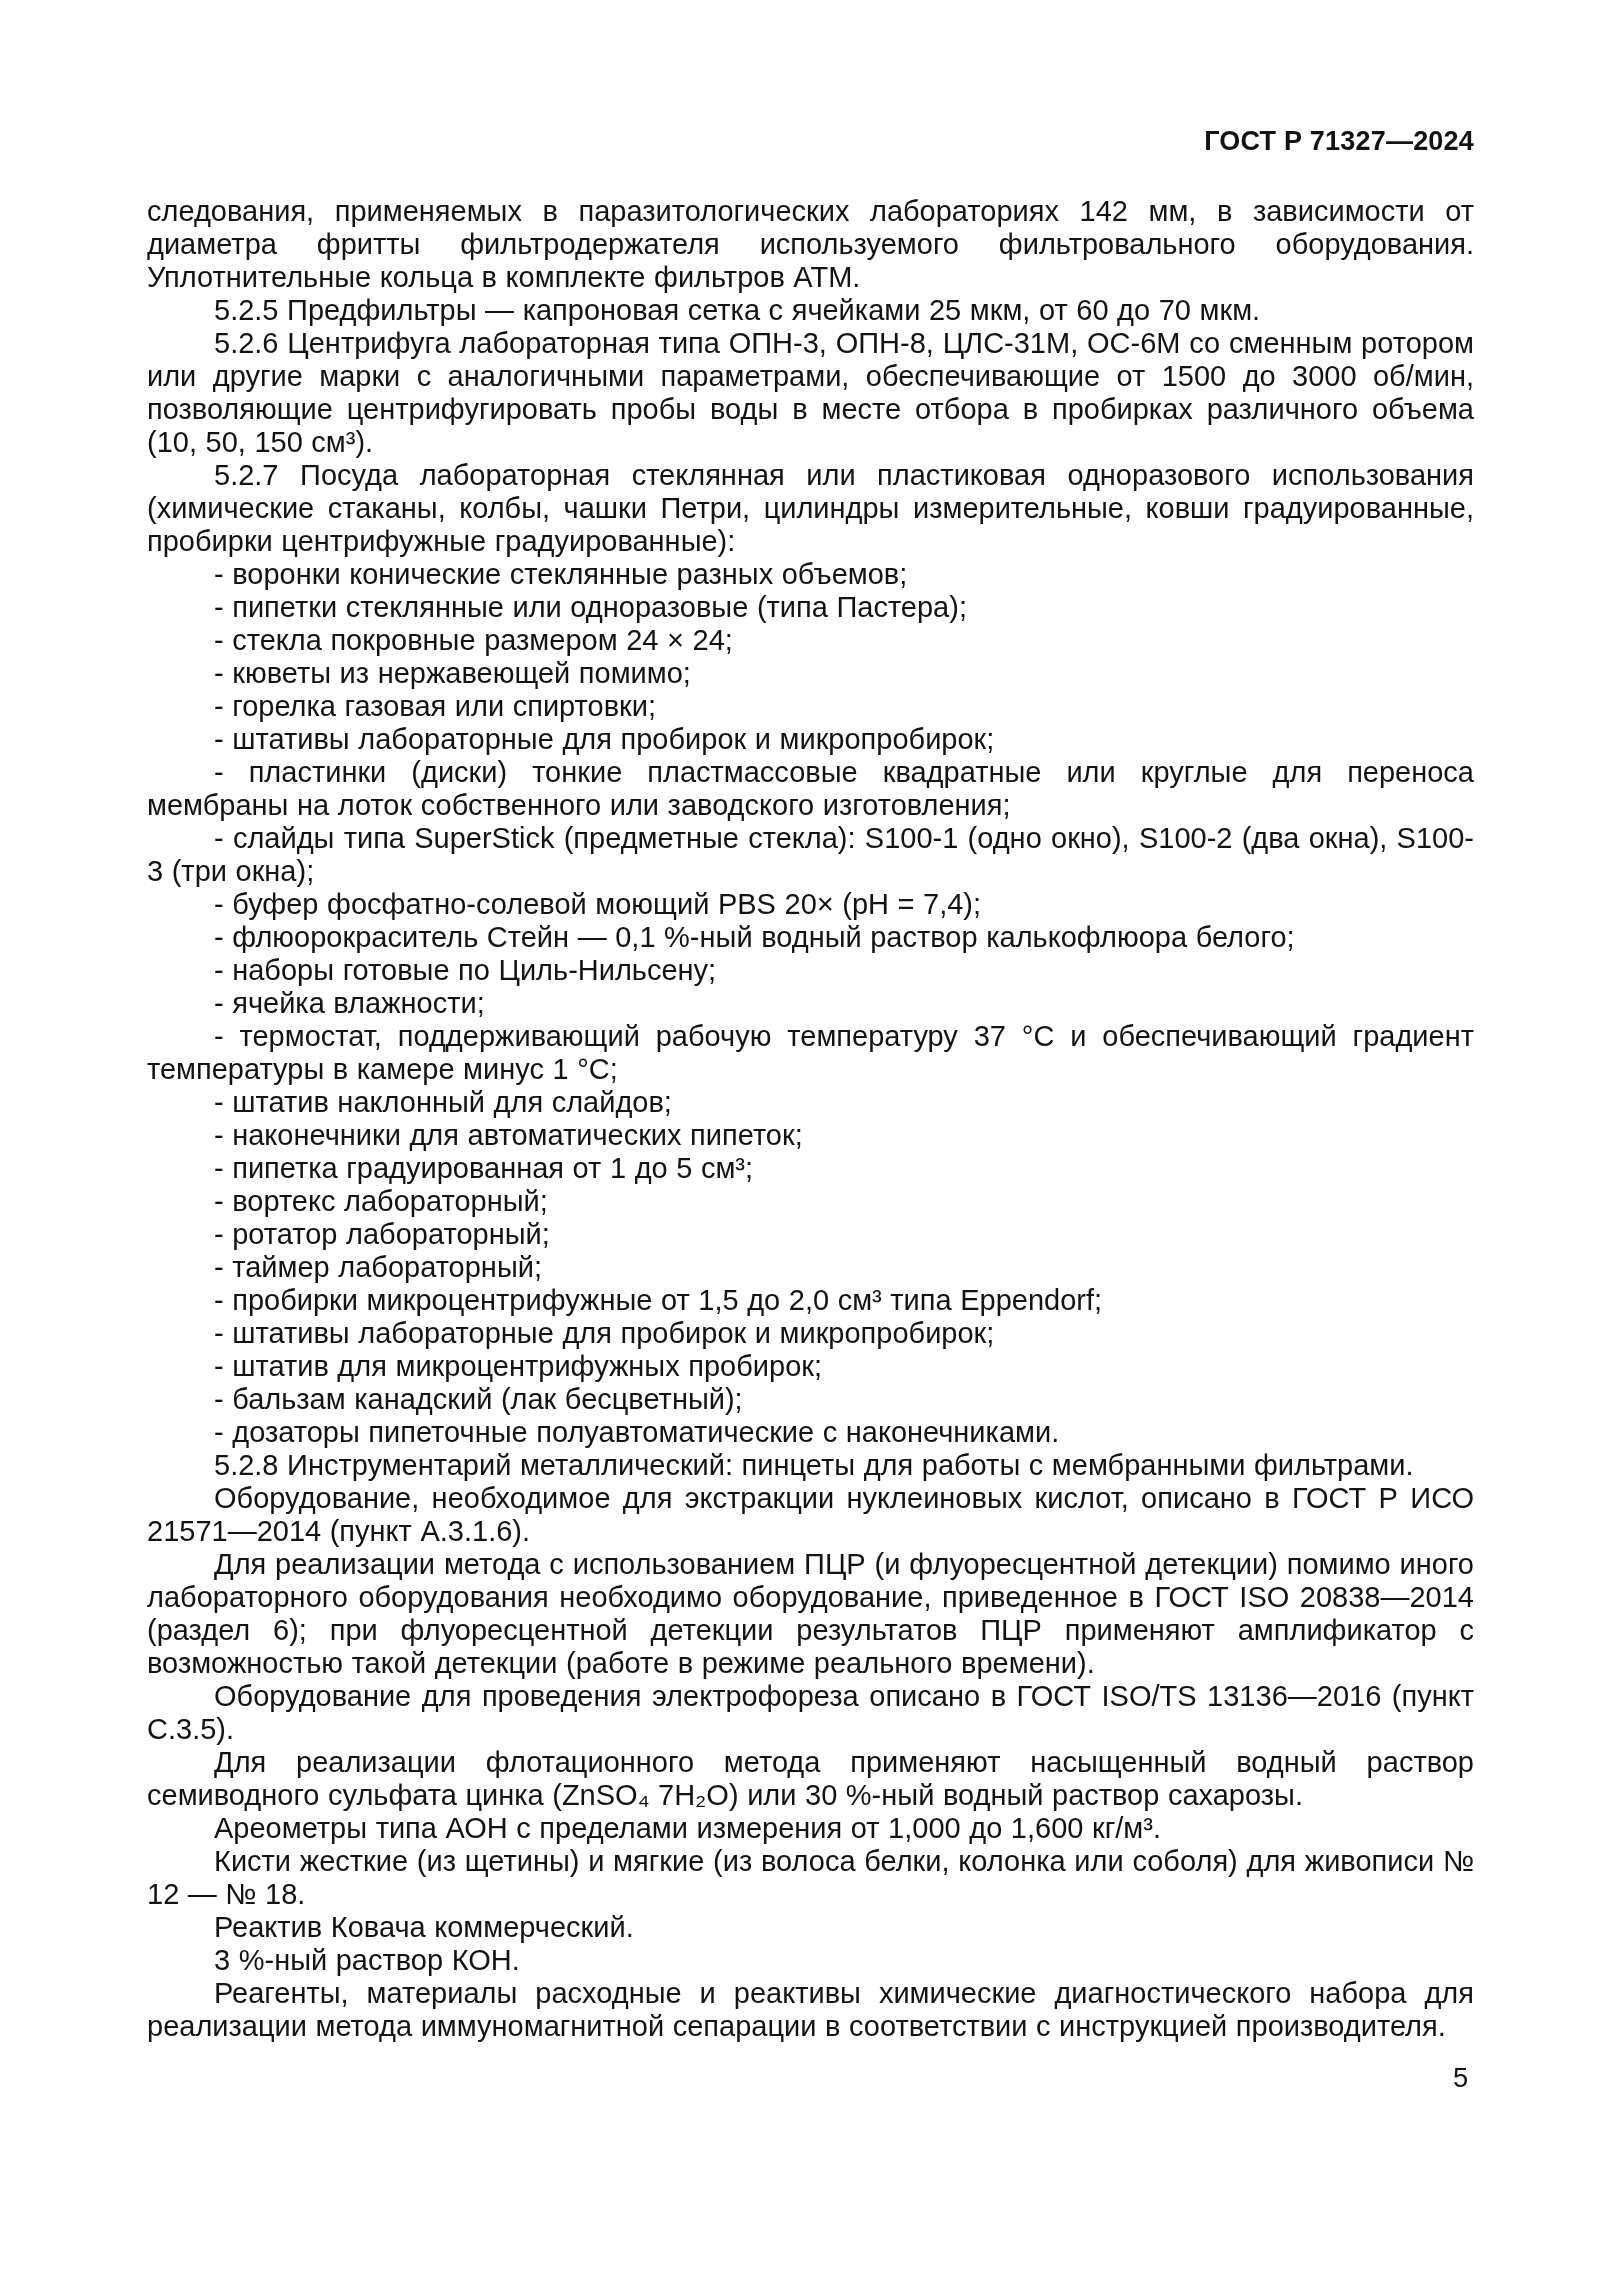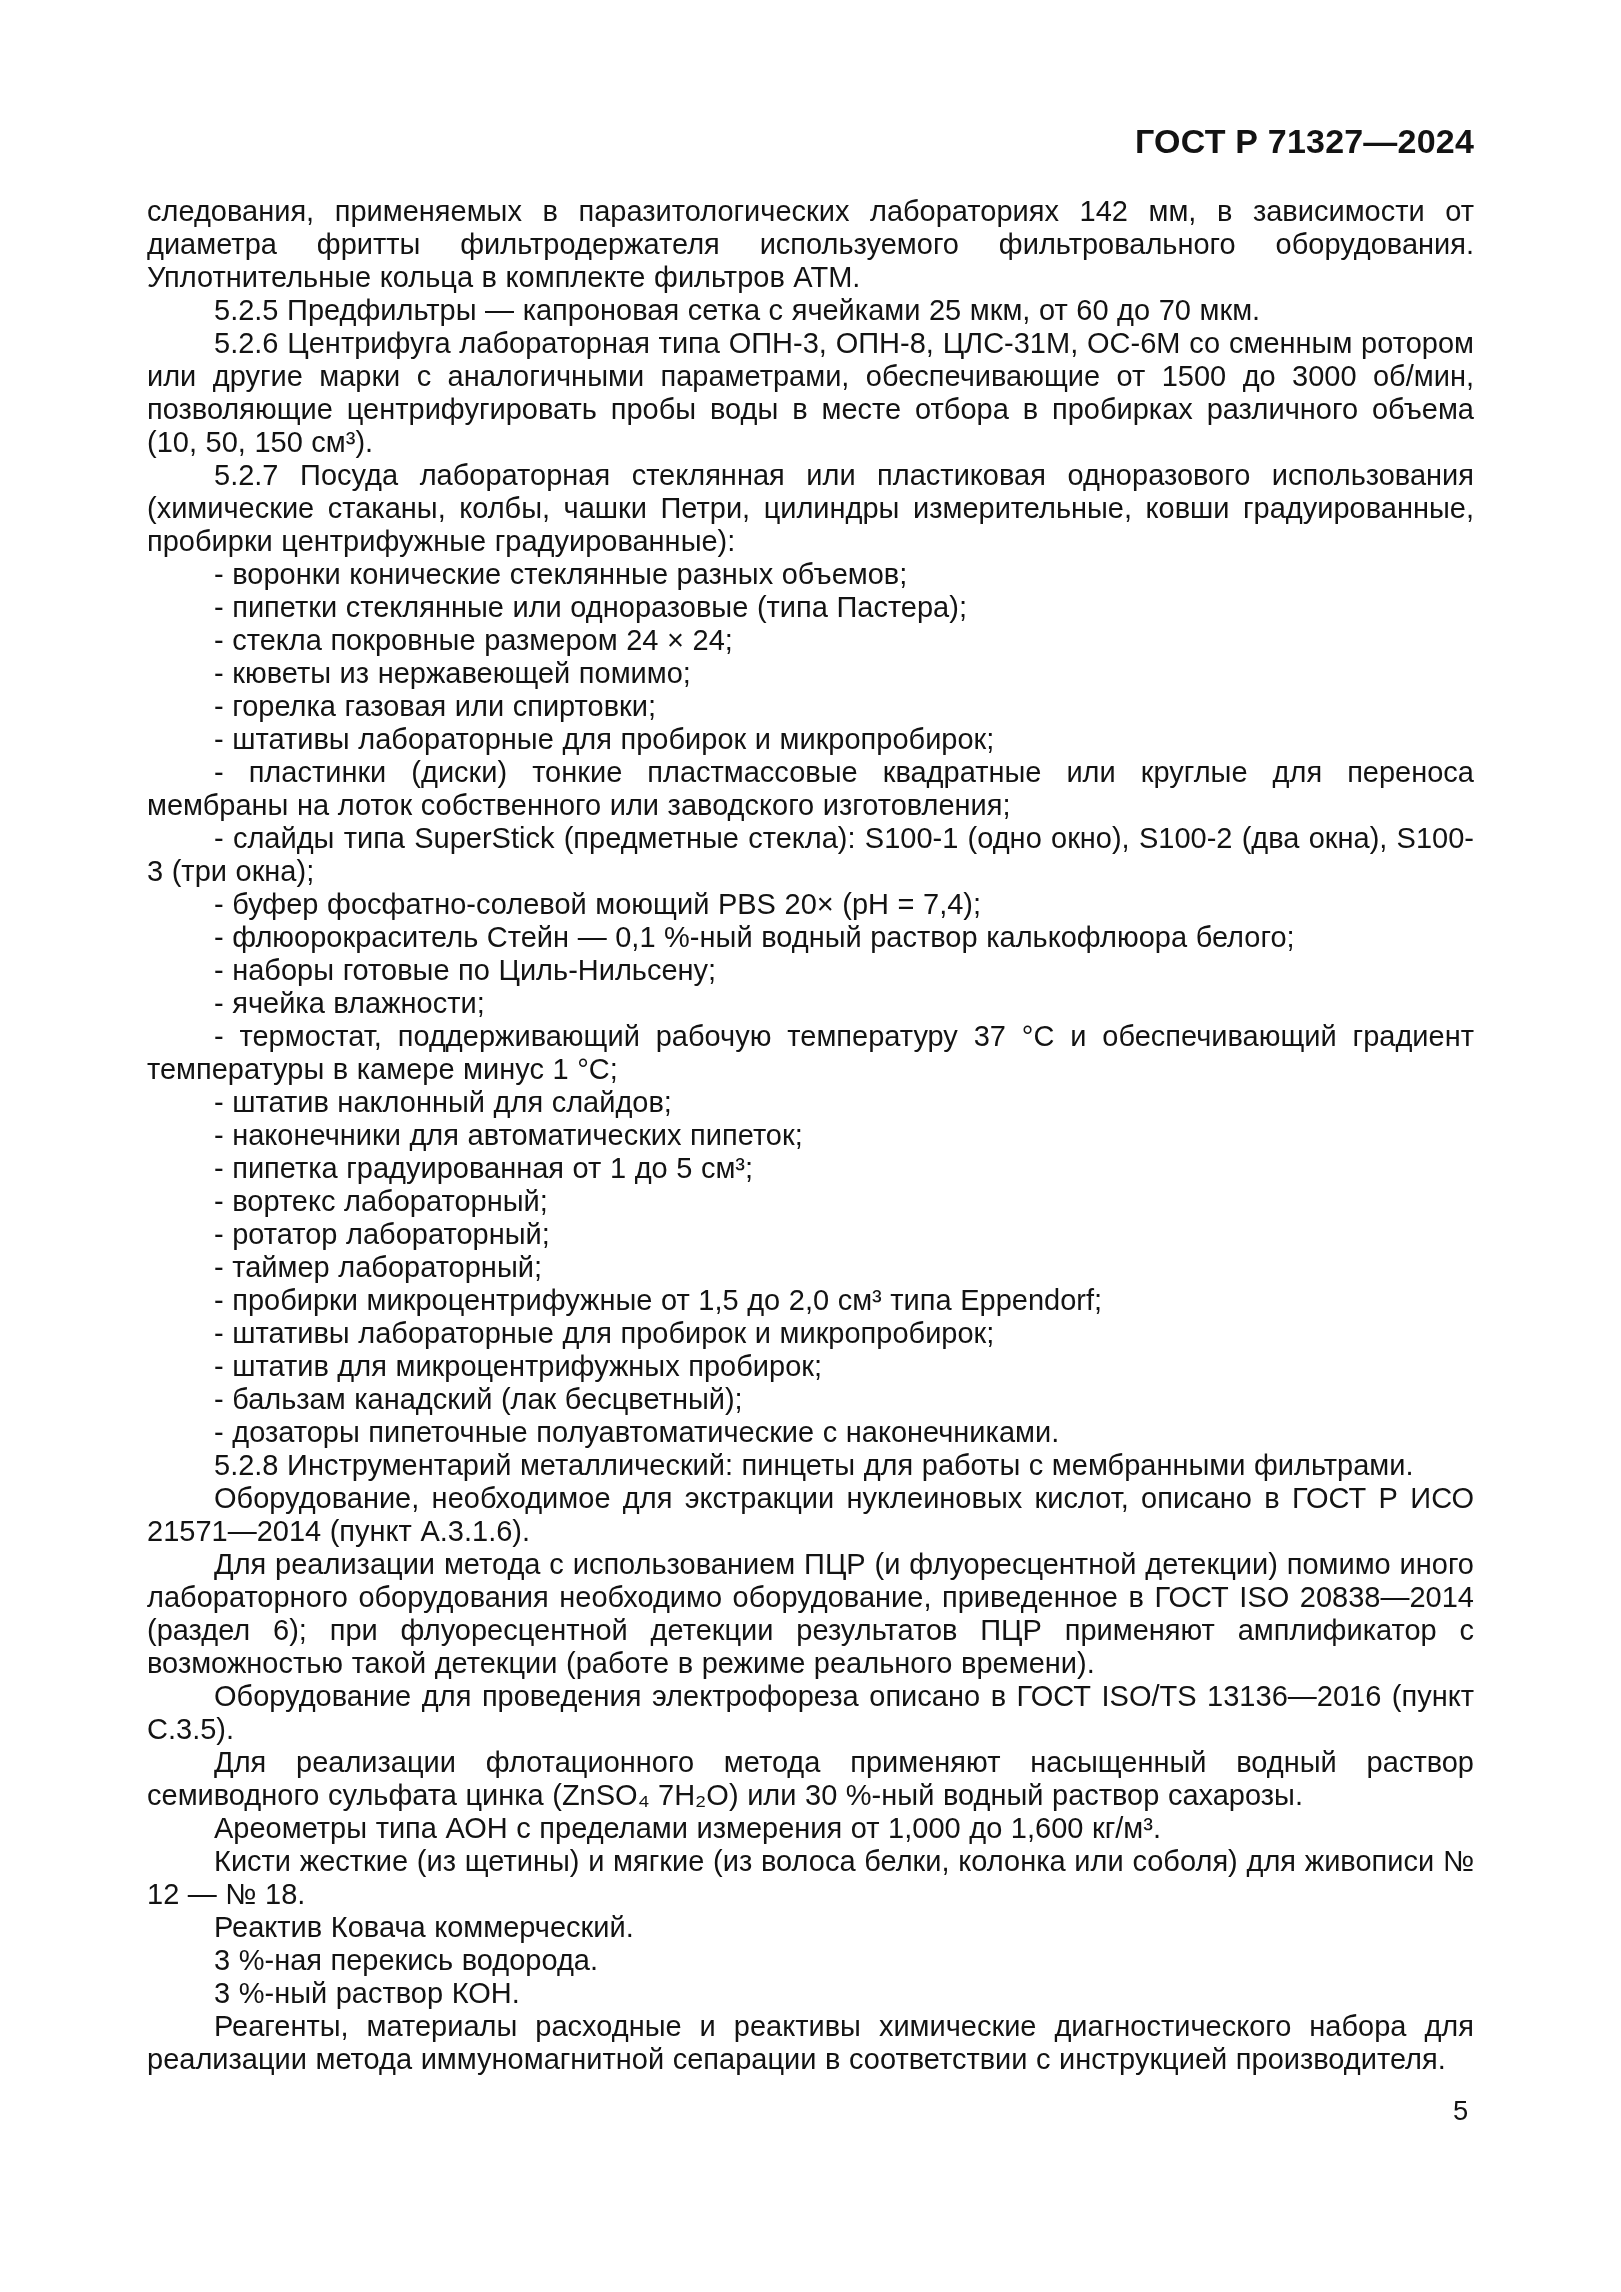--- a/index.html
+++ b/index.html
@@ -15,21 +15,21 @@
     height: 2293px;
     margin: 0 auto;
     background: #ffffff;
     color: #131313;
     padding: 125px 147px 0 147px;
   }
 
   .page-header {
     text-align: right;
     font-weight: bold;
-    font-size: 34px;
+    font-size: 27px;
     line-height: 33px;
     letter-spacing: 0.2px;
     margin-bottom: 37px;
   }
 
   .body-text p {
     font-size: 29px;
     line-height: 33px;
     text-align: justify;
     word-spacing: 0.5px;
@@ -83,21 +83,20 @@
     <p class="para indent">- бальзам канадский (лак бесцветный);</p>
     <p class="para indent">- дозаторы пипеточные полуавтоматические с наконечниками.</p>
     <p class="para indent">5.2.8 Инструментарий металлический: пинцеты для работы с мембранными фильтрами.</p>
     <p class="para indent">Оборудование, необходимое для экстракции нуклеиновых кислот, описано в ГОСТ Р ИСО 21571—2014 (пункт А.3.1.6).</p>
     <p class="para indent">Для реализации метода с использованием ПЦР (и флуоресцентной детекции) помимо иного лабораторного оборудования необходимо оборудование, приведенное в ГОСТ ISO 20838—2014 (раздел 6); при флуоресцентной детекции результатов ПЦР применяют амплификатор с возможностью такой детекции (работе в режиме реального времени).</p>
     <p class="para indent">Оборудование для проведения электрофореза описано в ГОСТ ISO/TS 13136—2016 (пункт С.3.5).</p>
     <p class="para indent">Для реализации флотационного метода применяют насыщенный водный раствор семиводного сульфата цинка (ZnSO₄ 7H₂O) или 30 %-ный водный раствор сахарозы.</p>
     <p class="para indent">Ареометры типа АОН с пределами измерения от 1,000 до 1,600 кг/м³.</p>
     <p class="para indent">Кисти жесткие (из щетины) и мягкие (из волоса белки, колонка или соболя) для живописи № 12 — № 18.</p>
     <p class="para indent">Реактив Ковача коммерческий.</p>
-    <p class="para indent">3 %-ная перекись водорода.</p>
     <p class="para indent">3 %-ный раствор КОН.</p>
     <p class="para indent">Реагенты, материалы расходные и реактивы химические диагностического набора для реализации метода иммуномагнитной сепарации в соответствии с инструкцией производителя.</p>
   </div>
 
   <div class="page-footer">5</div>
 
 </div>
 
 
 </body></html>

